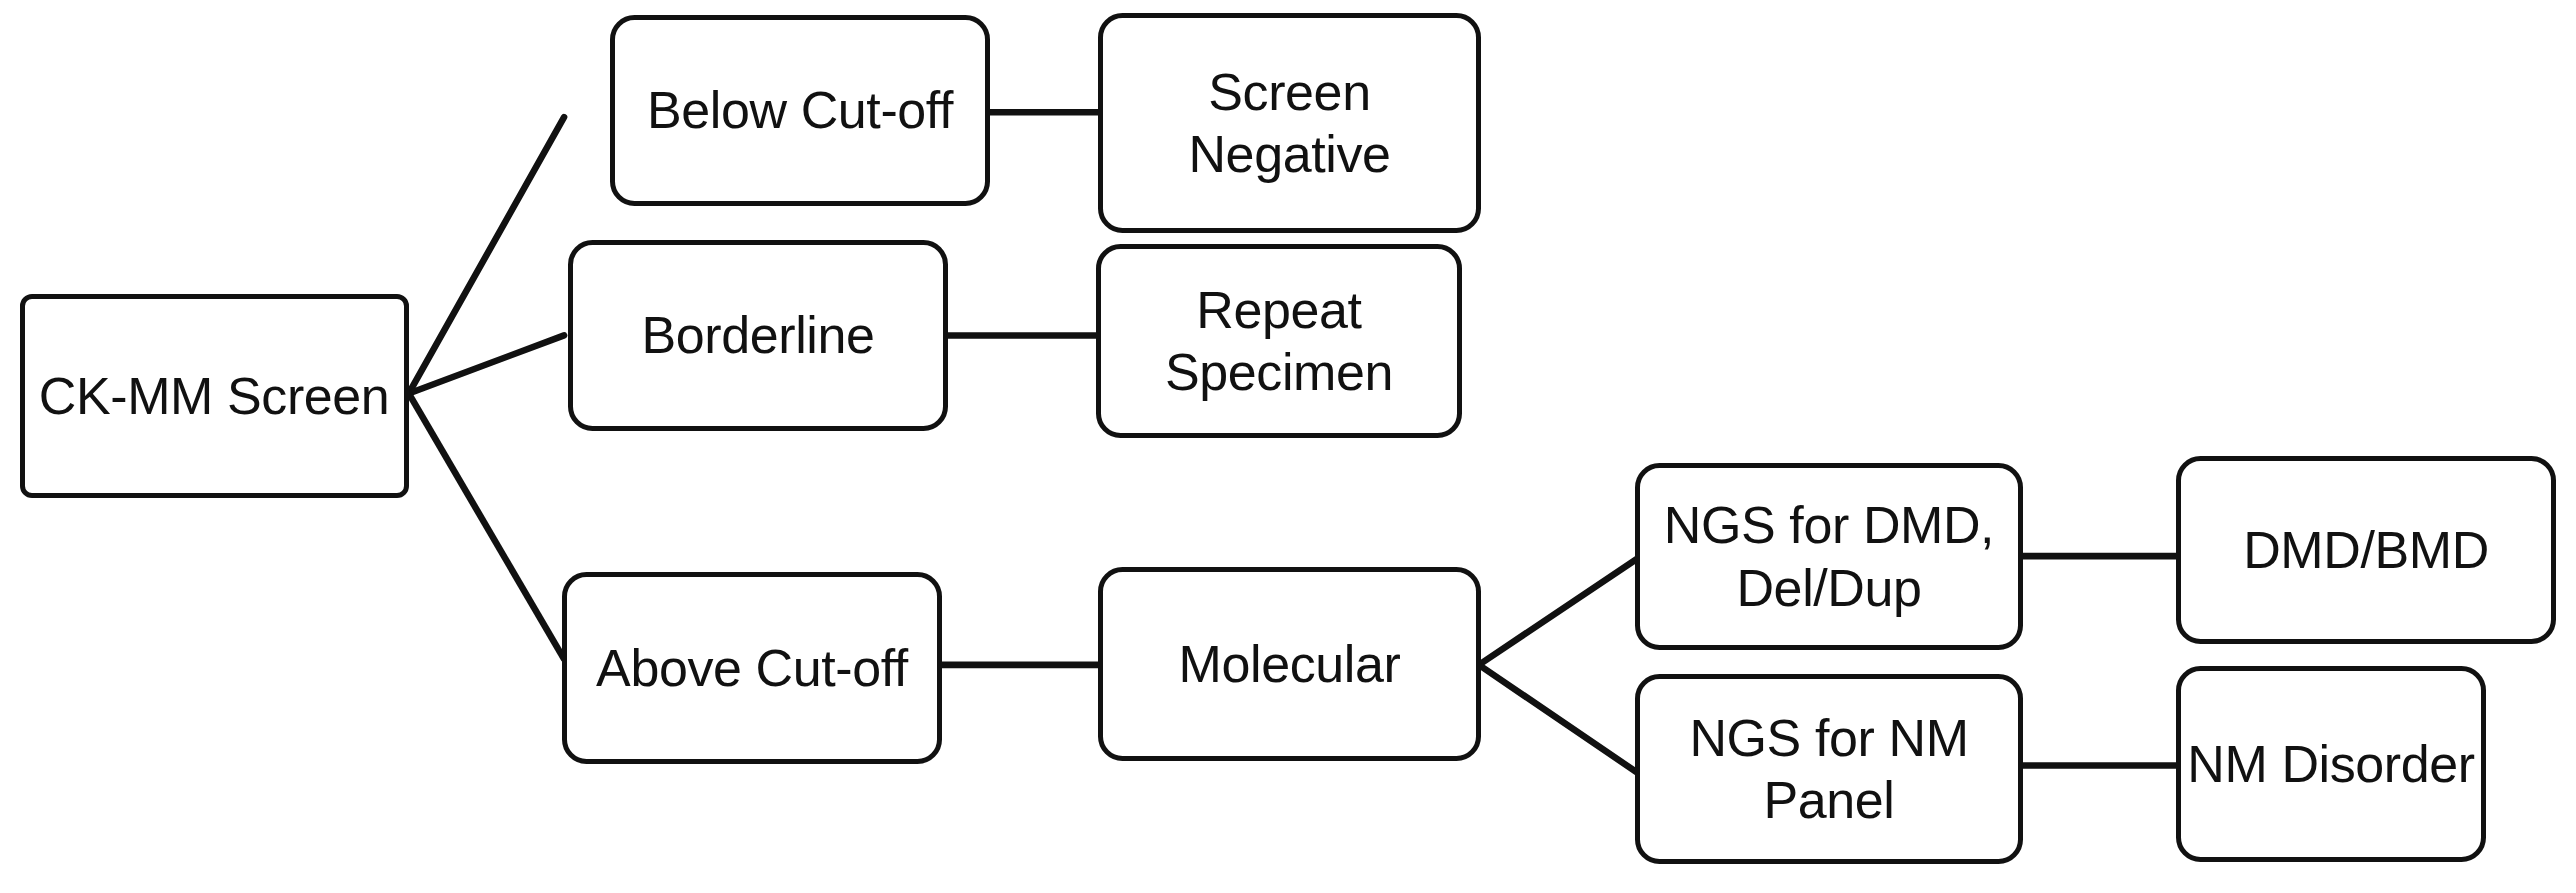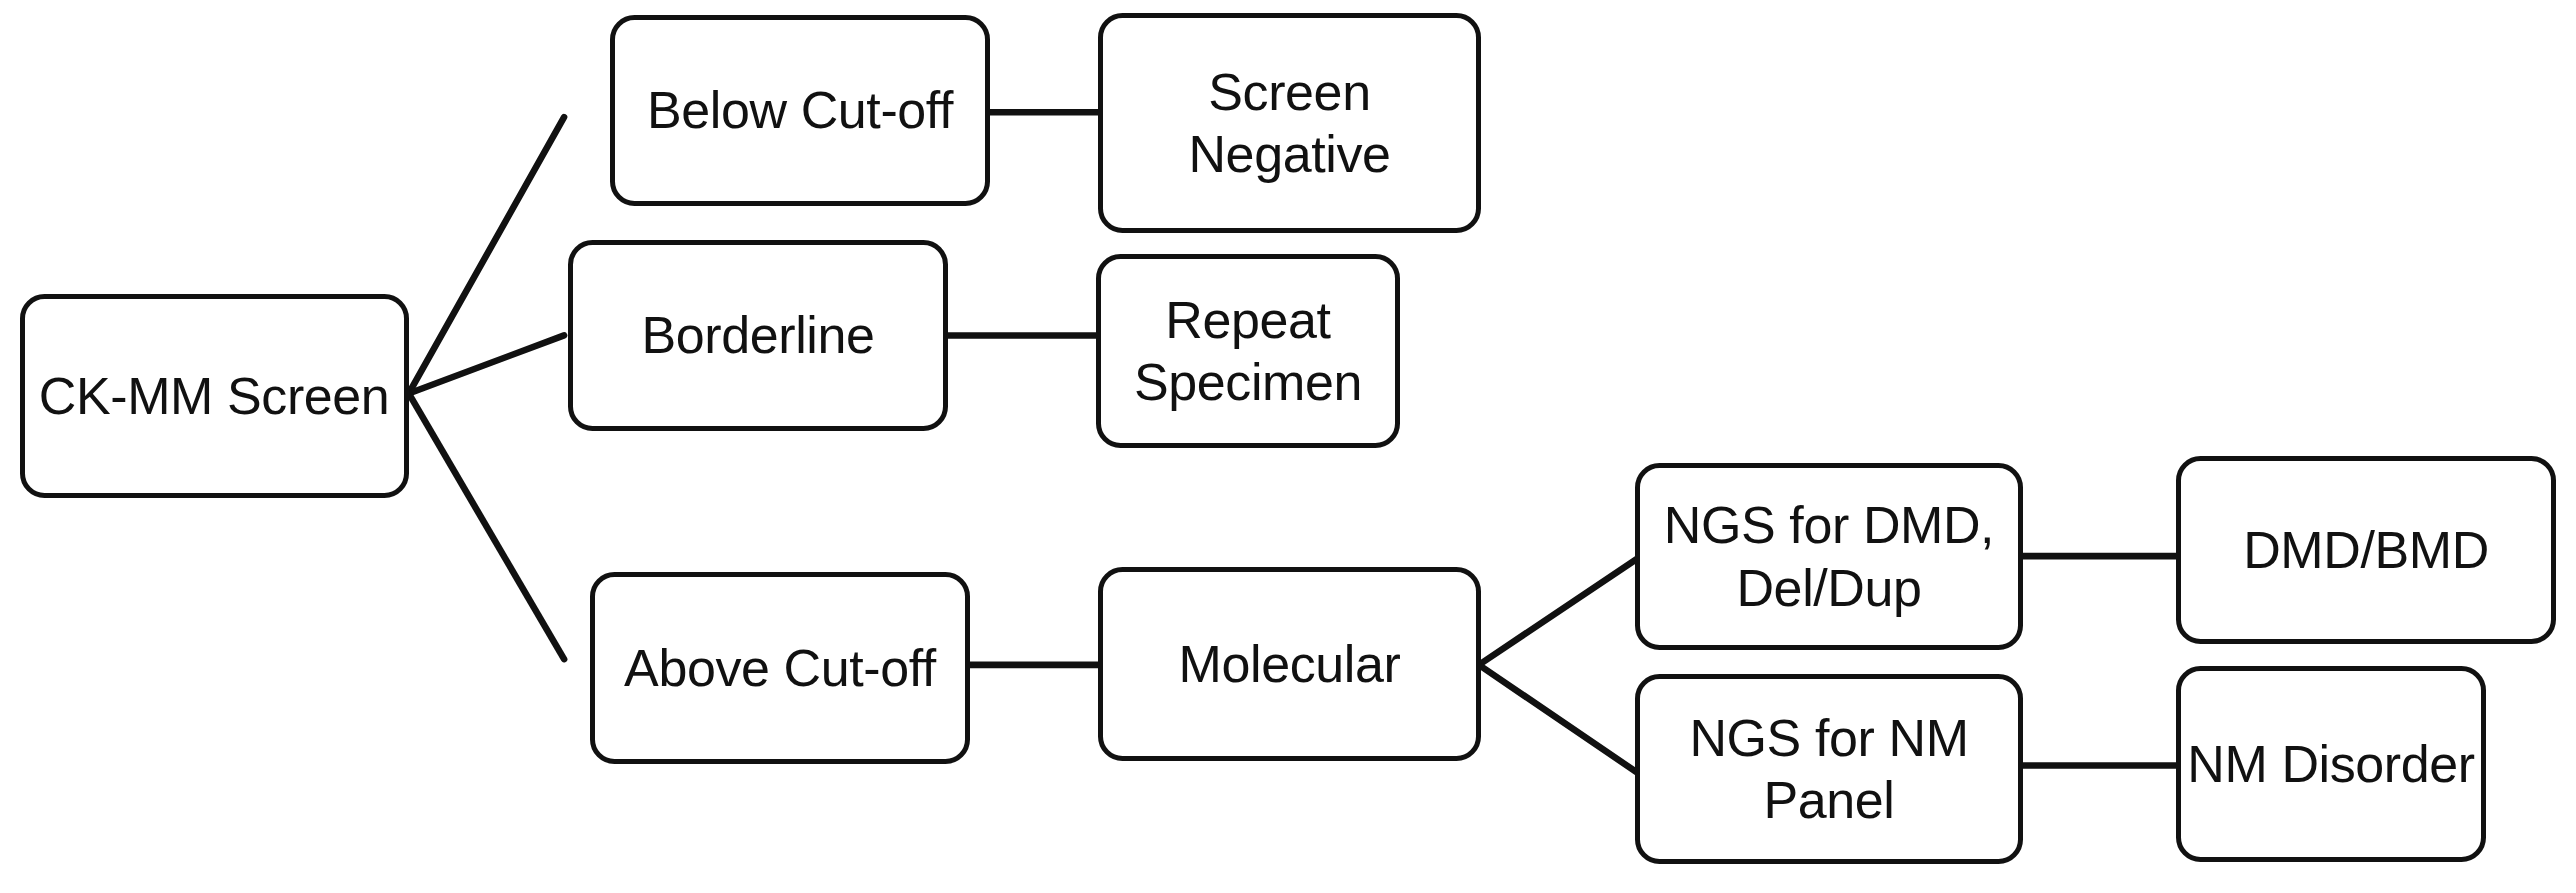--- a/index.html
+++ b/index.html
@@ -40,26 +40,26 @@
     text-align:center;
   }
   .node .label{
     color:var(--text);
     font-size:52px;
     line-height:1.2;
     white-space:pre-line;
     letter-spacing:-0.4px;
   }
   
-  .n-ckmm        { left:19.6px;   top:294px; width:389px; height:204px; }
+  .n-ckmm        { left:19.6px;   top:294px; width:389px; height:204px;border-radius:12px; }
   .n-below       { left:562px;  top:14.7px;  width:380px; height:191px;margin-left:48px; }
   .n-screen-neg  { left:1098px; top:13px;  width:383px; height:220px; }
   .n-borderline  { left:562px;  top:240px; width:380px; height:191px;margin-left:6px; }
-  .n-repeat      { left:1096px; top:254px; width:304px; height:194px; }
-  .n-above       { left:562px;  top:572px; width:380px; height:192px;margin-left:28px; }
+  .n-repeat      { left:1096px; top:244px; width:366px; height:194px; }
+  .n-above       { left:562px;  top:572px; width:380px; height:192px; }
   .n-molecular   { left:1098px; top:567px; width:383px; height:194px; }
   .n-ngs-dmd     { left:1635px; top:463px; width:388px; height:187px; }
   .n-dmd-bmd     { left:2176px; top:456px; width:380px; height:188px; }
   .n-ngs-nm      { left:1635px; top:674px; width:388px; height:190px; }
   .n-nm-disorder { left:2176px; top:666px; width:310px; height:196px; }
 </style>
 </head>
 <body>
 
 <div class="canvas">

